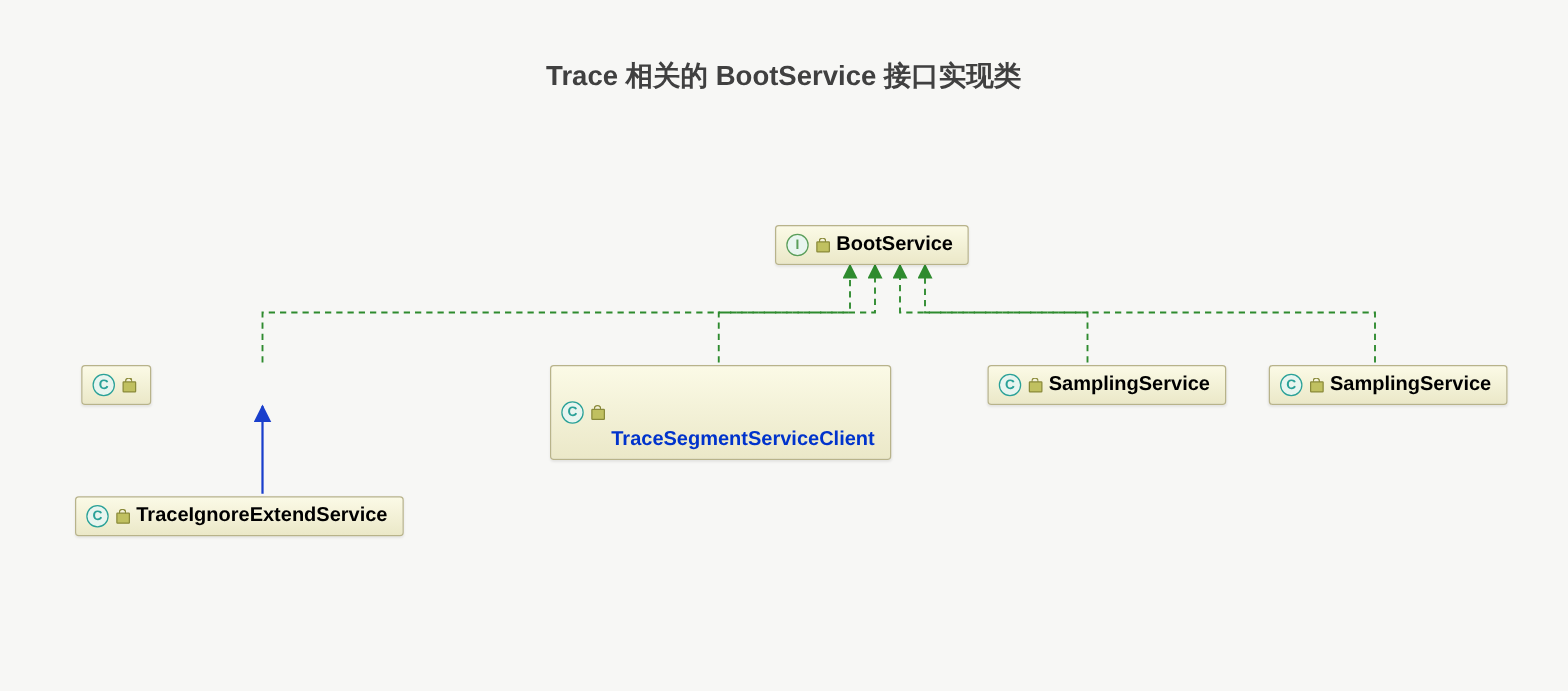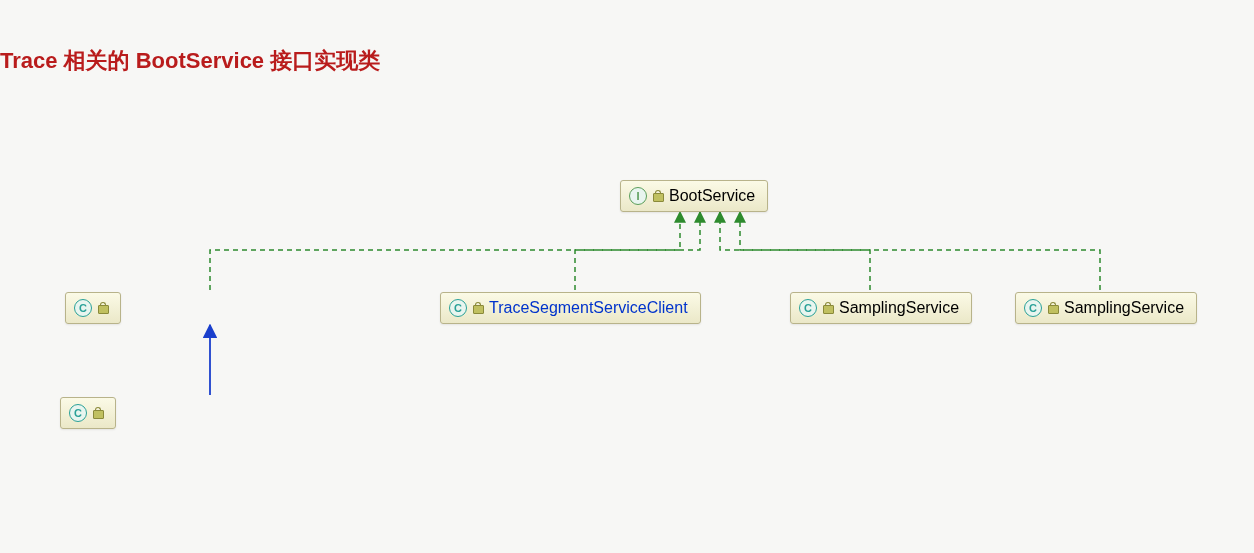--- a/index.html
+++ b/index.html
@@ -9,40 +9,40 @@
     background: #f7f7f5;
     font-family: Arial, "Microsoft YaHei", sans-serif;
     position: relative;
     overflow: hidden;
   }
   .title {
     position: absolute;
     top: 46px;
     left: 0;
     width: 100%;
-    text-align: left;
+    text-align: center;
     font-size: 22px;
     font-weight: bold;
-    color: #b91c1c;
+    color: #404040;
   }
   .node {
     position: absolute;
     background: linear-gradient(#fbfae6, #ebe8c8);
     border: 1px solid #b8b38a;
     border-radius: 3px;
     padding: 6px 12px 6px 8px;
     display: flex;
     align-items: center;
     gap: 6px;
     font-size: 16px;
     color: #000;
     box-shadow: 0 1px 2px rgba(0,0,0,0.08);
     white-space: nowrap;
   }
-  .node.highlight .label { color: #0033cc; }
+  .node.highlight .label { color: #0033cc; margin-top: 44px; }
   .type-badge {
     width: 18px;
     height: 18px;
     border-radius: 50%;
     display: inline-flex;
     align-items: center;
     justify-content: center;
     font-size: 11px;
     font-weight: bold;
     color: #fff;
@@ -70,21 +70,21 @@
   }
   .lock-icon::after {
     content: "";
     position: absolute;
     bottom: 0; left: 0;
     width: 9px; height: 7px;
     background: #c0c060;
     border: 1px solid #8a8a3a;
     border-radius: 1px;
   }
-  .label { font-weight: 400; }
+  .label { font-weight: 700; }
   svg.lines {
     position: absolute;
     top: 0; left: 0;
     width: 1254px;
     height: 553px;
     pointer-events: none;
   }
 </style>
 </head>
 <body>
@@ -134,13 +134,14 @@
 
 <div class="node" style="left:1015px; top:292px;">
   <span class="type-badge class">C</span>
   <span class="lock-icon"></span>
   <span class="label">SamplingService</span>
 </div>
 
 <div class="node" style="left:60px; top:397px;">
   <span class="type-badge class">C</span>
   <span class="lock-icon"></span>
+  <span class="label">TraceIgnoreExtendService</span>
 </div>
 
 </body></html>

